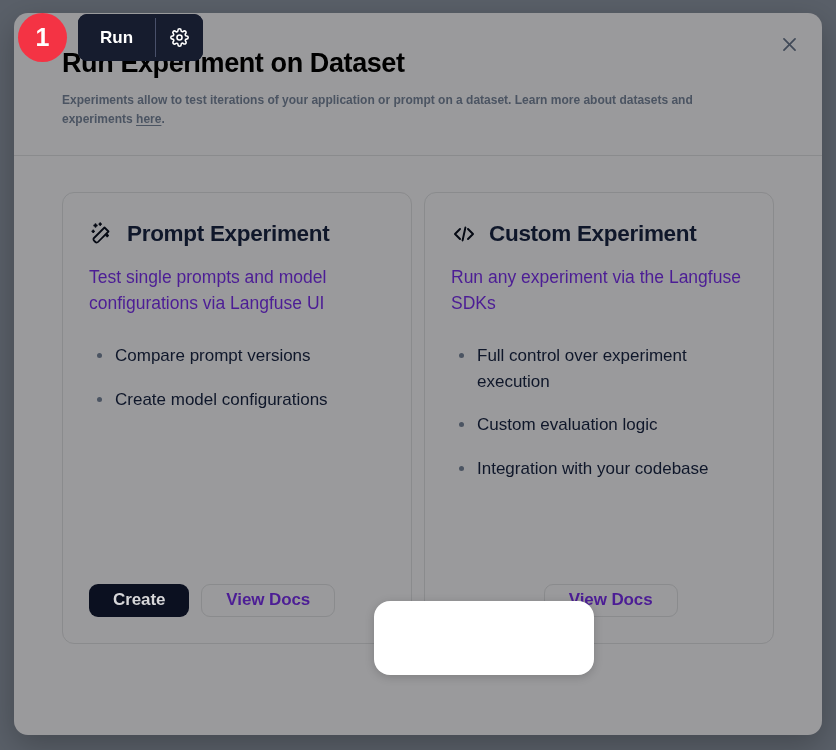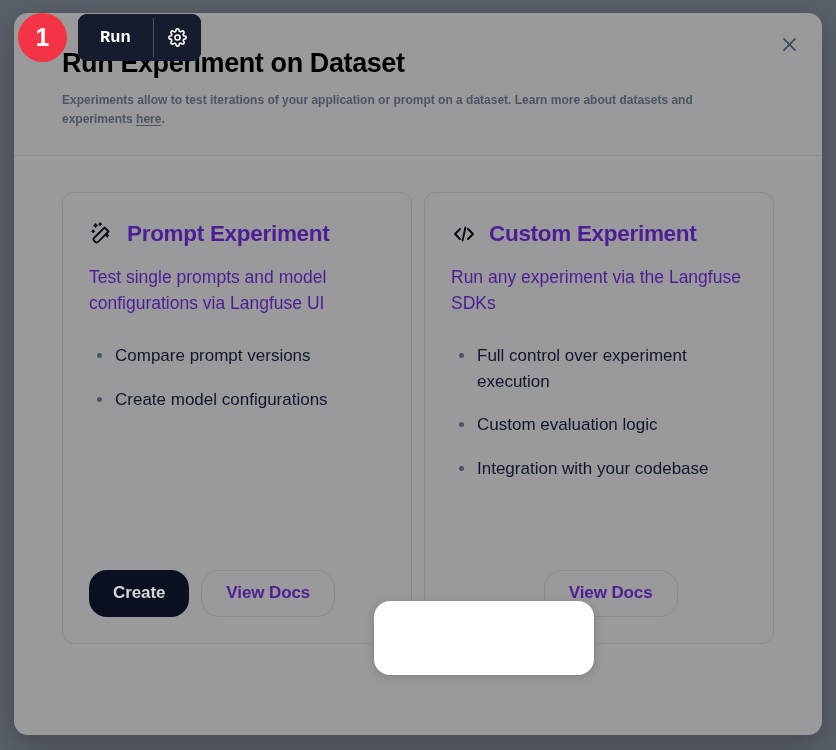--- a/index.html
+++ b/index.html
@@ -107,21 +107,21 @@
     display: flex;
     align-items: center;
     justify-content: center;
     color: #060a14;
   }
   .card-icon svg { display: block; }
 
   .card-title {
     font-size: 22.5px;
     font-weight: 700;
-    color: #4c1d95;
+    color: #0f172a;
     letter-spacing: -0.3px;
   }
 
   .card-desc {
     margin-top: 17px;
     font-size: 17.5px;
     line-height: 1.53;
     color: #4c1d95;
   }
 
@@ -156,22 +156,22 @@
     gap: 12px;
     margin-top: 10px;
     align-items: center;
   }
 
   
   .btn {
     font-family: "Liberation Sans", sans-serif;
     font-size: 17px;
     font-weight: 700;
-    height: 47px;
-    border-radius: 18px;
+    height: 33px;
+    border-radius: 9px;
     padding: 0 24px;
     display: inline-flex;
     align-items: center;
     justify-content: center;
     cursor: pointer;
     white-space: nowrap;
     letter-spacing: -0.1px;
   }
 
   .btn-primary {
@@ -227,21 +227,21 @@
     background: #161c2e;
     border-radius: 9px;
     overflow: hidden;
     z-index: 21;
   }
 
   .split-btn .run-main {
     background: #161c2e;
     color: #ffffff;
     border: none;
-    font-family: Liberation Mono, monospace;
+    font-family: Liberation Sans, sans-serif;
     font-size: 17px;
     font-weight: 700;
     padding: 0 22px;
     display: flex;
     align-items: center;
     cursor: pointer;
   }
 
   .split-btn .run-divider {
     width: 1px;

